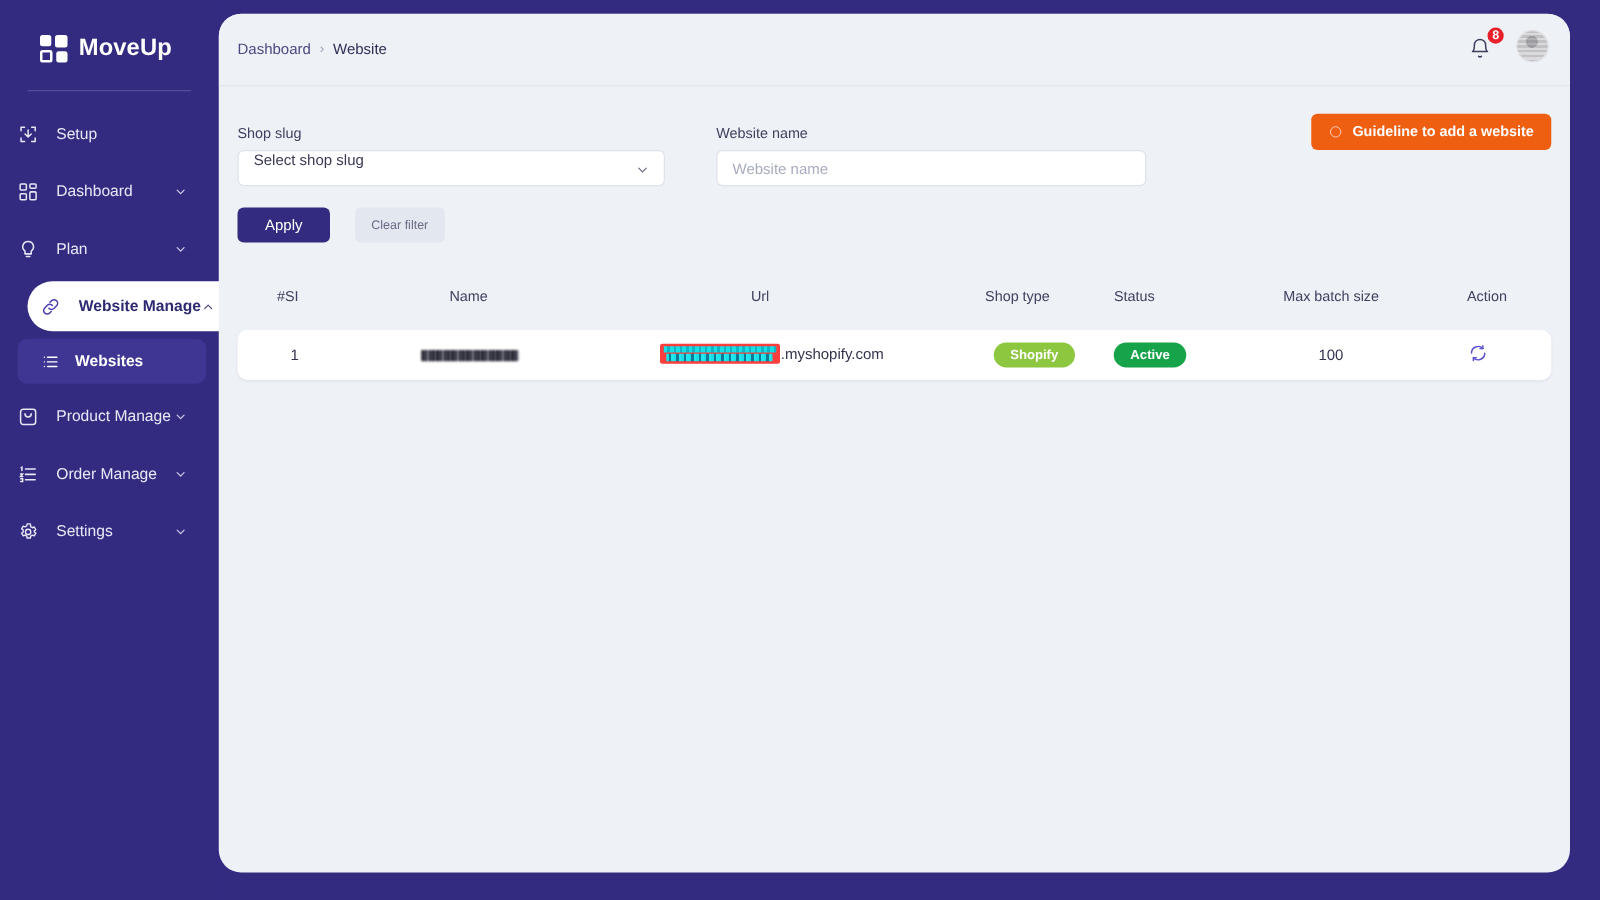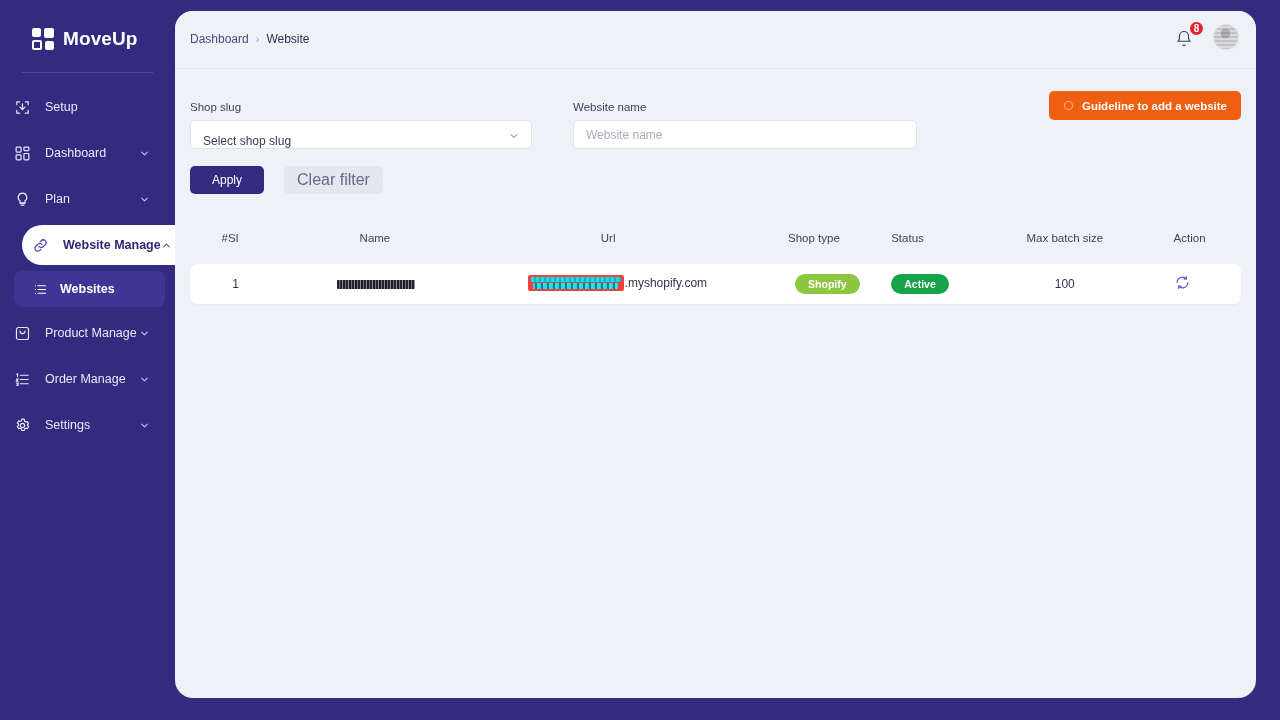--- a/index.html
+++ b/index.html
@@ -123,21 +123,21 @@
   .fld-label {
     font-size: 11.5px; color: #3f3f5e; margin-bottom: 7px; display: block;
   }
   .row-fields { display: flex; gap: 14px; align-items: flex-end; }
   .fld-slug { width: 342px; }
   .fld-name { width: 344px; margin-left: 27px; }
 
   .select-box {
     position: relative; height: 29px; background: #fff;
     border: 1px solid #dfe3ec; border-radius: 5px;
-    display: flex; align-items: flex-end; padding: 0 12px;
+    display: flex; align-items: flex-start; padding: 0 12px;
     font-size: 12px; color: #3a3a55; cursor: pointer;
   }
   .select-box .caret { position: absolute; right: 11px; top: 9px; }
   .select-box .caret svg { width: 12px; height: 12px; display: block; stroke: #6c6c8a; }
 
   .text-input {
     width: 100%; height: 29px; background: #fff;
     border: 1px solid #dfe3ec; border-radius: 5px;
     padding: 0 12px; font-size: 12px; color: #3a3a55;
     font-family: "Liberation Sans", sans-serif; outline: none;
@@ -146,21 +146,21 @@
 
   .btn-row { display: flex; align-items: flex-end; gap: 20px; margin-top: 17px; }
   .btn-apply {
     background: #332b80; color: #fff; border: none;
     border-radius: 5px; height: 28px; padding: 0 22px;
     font-size: 12px; cursor: pointer; font-family: "Liberation Sans", sans-serif;
   }
   .btn-clear {
     background: #e3e7ef; color: #6a6a86; border: none;
     border-radius: 5px; height: 28px; padding: 0 13px;
-    font-size: 16px; cursor: pointer; font-family: "Liberation Sans", sans-serif;
+    font-size: 10px; cursor: pointer; font-family: "Liberation Sans", sans-serif;
   }
 
   .btn-guideline {
     position: absolute; right: 15px; top: 22px;
     background: #ee5f11; color: #fff; border: none;
     border-radius: 5px; height: 29px; padding: 0 14px;
     font-size: 11.5px; font-weight: bold; cursor: pointer;
     display: flex; align-items: center; gap: 8px;
     font-family: "Liberation Sans", sans-serif;
   }

